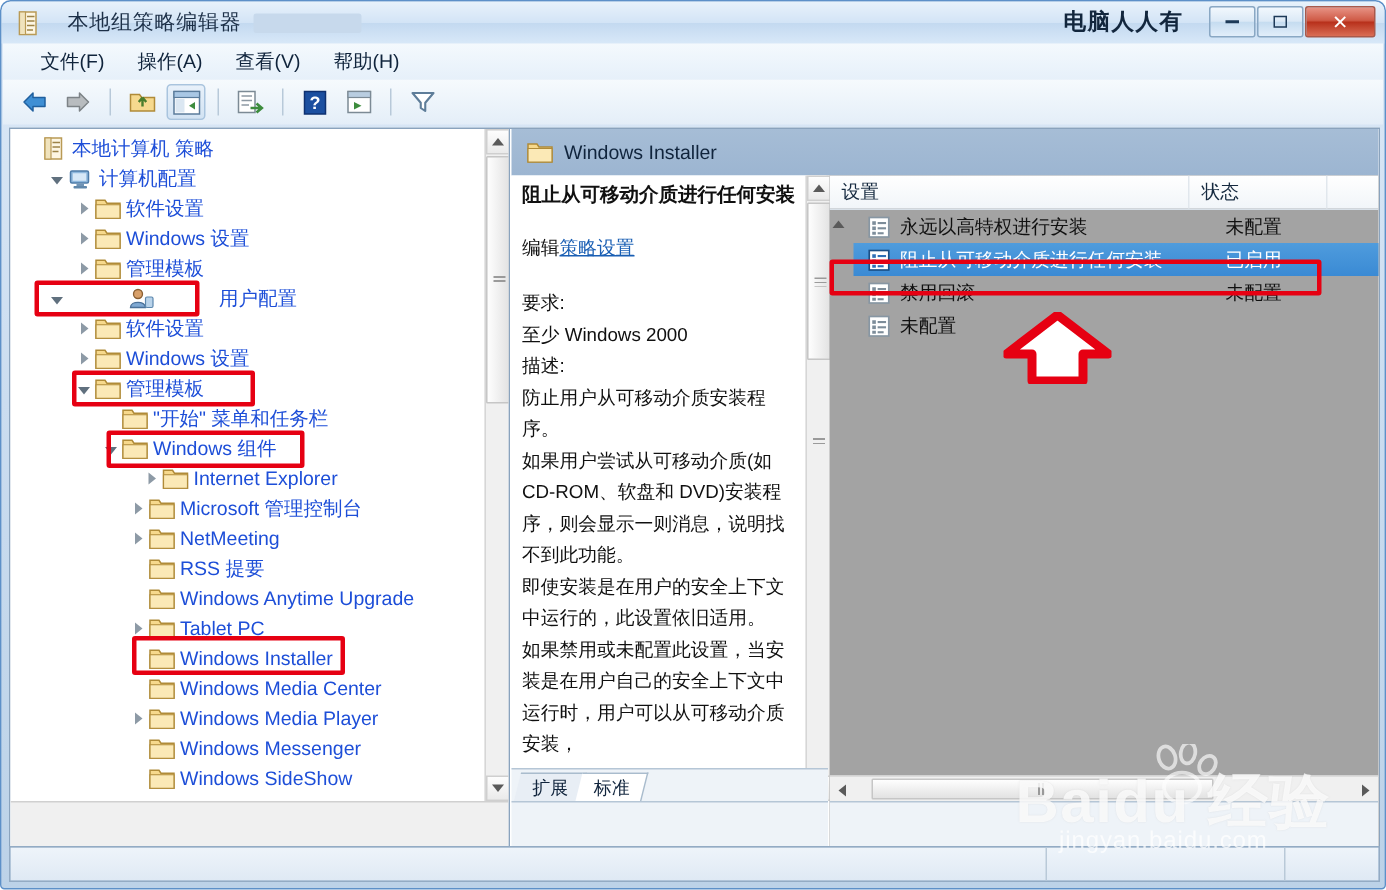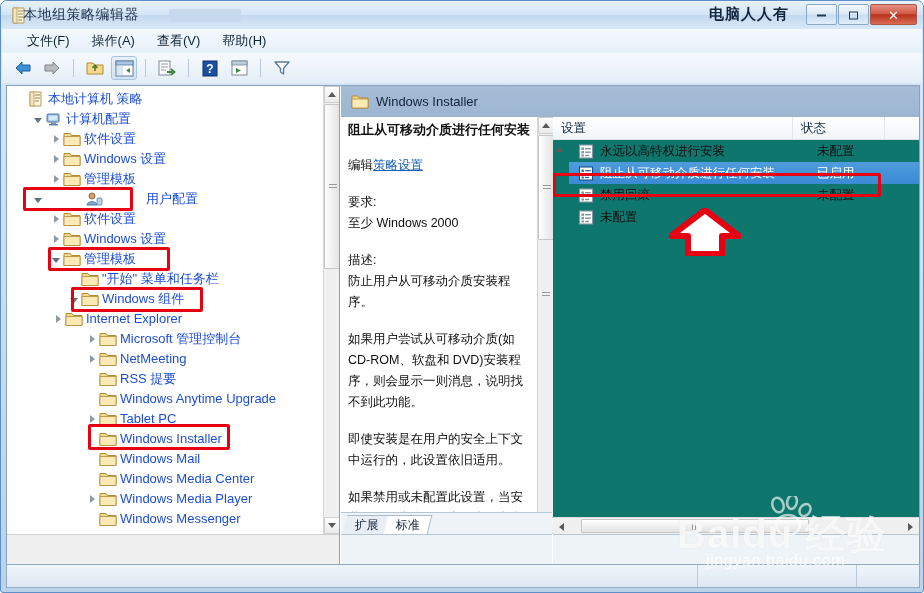--- a/index.html
+++ b/index.html
@@ -29,21 +29,21 @@
     position: absolute; left: 0; top: 0;
     width: 922px; height: 28px;
     background: linear-gradient(180deg,#e8f2fb 0%,#d3e4f6 50%,#c3d9f0 51%,#d8e8f8 100%);
     border-radius: 6px 6px 0 0;
   }
   .title-icon {
     position: absolute; left: 10px; top: 6px;
     width: 16px; height: 17px;
   }
   .title-text {
-    position: absolute; left: 22px; top: 5px;
+    position: absolute; left: 44px; top: 5px;
     font-size: 14px; color: #1c2f47;
     letter-spacing: .5px;
     white-space: nowrap;
   }
   .title-ghost {
     position: absolute; left: 168px; top: 8px;
     width: 72px; height: 13px;
     background: #c7d9ec;
     border-radius: 2px;
   }
@@ -237,21 +237,21 @@
   #desc-inner {
     position: absolute; left: 7px; top: 4px;
     width: 185px;
     font-size: 12.5px; color: #101010;
     line-height: 21px;
   }
   .d-title { font-weight: bold; font-size: 13px; margin-bottom: 16px; line-height: 18px; }
   .d-edit { margin-bottom: 16px; }
   .d-link { color: #1a5fb4; text-decoration: underline; cursor: pointer; }
   .d-head { margin-top: 16px; }
-  .d-para { margin-top: 16px; }
+  .d-para { }
 
   
   #tabstrip {
     position: absolute; left: 0; bottom: 30px;
     width: 211px; height: 22px;
     background: #eef3f8;
     border-top: 1px solid #b5c6d6;
     display: flex; align-items: flex-end;
     padding-left: 4px;
   }
@@ -276,21 +276,21 @@
     position: absolute; left: 0; bottom: 0;
     width: 211px; height: 30px;
     background: #eef3f8;
     border-top: 1px solid #b5c6d6;
   }
 
   
   #listpane {
     position: absolute; left: 212px; top: 31px;
     width: 366px; height: 447px;
-    background: #0f766e;
+    background: #a3a3a3;
     overflow: hidden;
   }
   #listheader {
     position: absolute; left: 0; top: 0;
     width: 366px; height: 23px;
     background: linear-gradient(180deg,#ffffff 0%,#f1f5f9 100%);
     border-bottom: 1px solid #d8e0e8;
   }
   .colhdr {
     position: absolute; top: 0; height: 22px;
@@ -614,21 +614,21 @@
           <div class="tnode" style="padding-left: 60px;">
             <span class="texp">
               <span class="arrow-o"></span>
             </span>
             <svg class="ticon" viewBox="0 0 18 16">
               <path d="M1 2.5 h6 l1.3 2 h8.7 v10 h-16 z" fill="#f7d98c" stroke="#b08b38" stroke-width="1"></path>
               <path d="M1 5.5 h16 v9 h-16 z" fill="#fbe9b6" stroke="#b08b38" stroke-width=".8"></path>
             </svg>
             <span class="tlabel">Windows 组件</span>
           </div>
-          <div class="tnode" style="padding-left: 44px;">
+          <div class="tnode" style="padding-left: 87px;">
             <span class="texp">
               <span class="arrow-c"></span>
             </span>
             <svg class="ticon" viewBox="0 0 18 16">
               <path d="M1 2.5 h6 l1.3 2 h8.7 v10 h-16 z" fill="#f7d98c" stroke="#b08b38" stroke-width="1"></path>
               <path d="M1 5.5 h16 v9 h-16 z" fill="#fbe9b6" stroke="#b08b38" stroke-width=".8"></path>
             </svg>
             <span class="tlabel">Internet Explorer</span>
           </div>
           <div class="tnode" style="padding-left: 78px;">
@@ -677,28 +677,20 @@
             </svg>
             <span class="tlabel">Tablet PC</span>
           </div>
           <div class="tnode" style="padding-left: 78px;">
             <span class="texp"></span>
             <svg class="ticon" viewBox="0 0 18 16">
               <path d="M1 2.5 h6 l1.3 2 h8.7 v10 h-16 z" fill="#f7d98c" stroke="#b08b38" stroke-width="1"></path>
               <path d="M1 5.5 h16 v9 h-16 z" fill="#fbe9b6" stroke="#b08b38" stroke-width=".8"></path>
             </svg>
             <span class="tlabel">Windows Installer</span>
-          </div>
-          <div class="tnode" style="padding-left: 78px;">
-            <span class="texp"></span>
-            <svg class="ticon" viewBox="0 0 18 16">
-              <path d="M1 2.5 h6 l1.3 2 h8.7 v10 h-16 z" fill="#f7d98c" stroke="#b08b38" stroke-width="1"></path>
-              <path d="M1 5.5 h16 v9 h-16 z" fill="#fbe9b6" stroke="#b08b38" stroke-width=".8"></path>
-            </svg>
-            <span class="tlabel">Windows Mail</span>
           </div>
           <div class="tnode" style="padding-left: 78px;">
             <span class="texp"></span>
             <svg class="ticon" viewBox="0 0 18 16">
               <path d="M1 2.5 h6 l1.3 2 h8.7 v10 h-16 z" fill="#f7d98c" stroke="#b08b38" stroke-width="1"></path>
               <path d="M1 5.5 h16 v9 h-16 z" fill="#fbe9b6" stroke="#b08b38" stroke-width=".8"></path>
             </svg>
             <span class="tlabel">Windows Media Center</span>
           </div>
           <div class="tnode" style="padding-left: 78px;">

